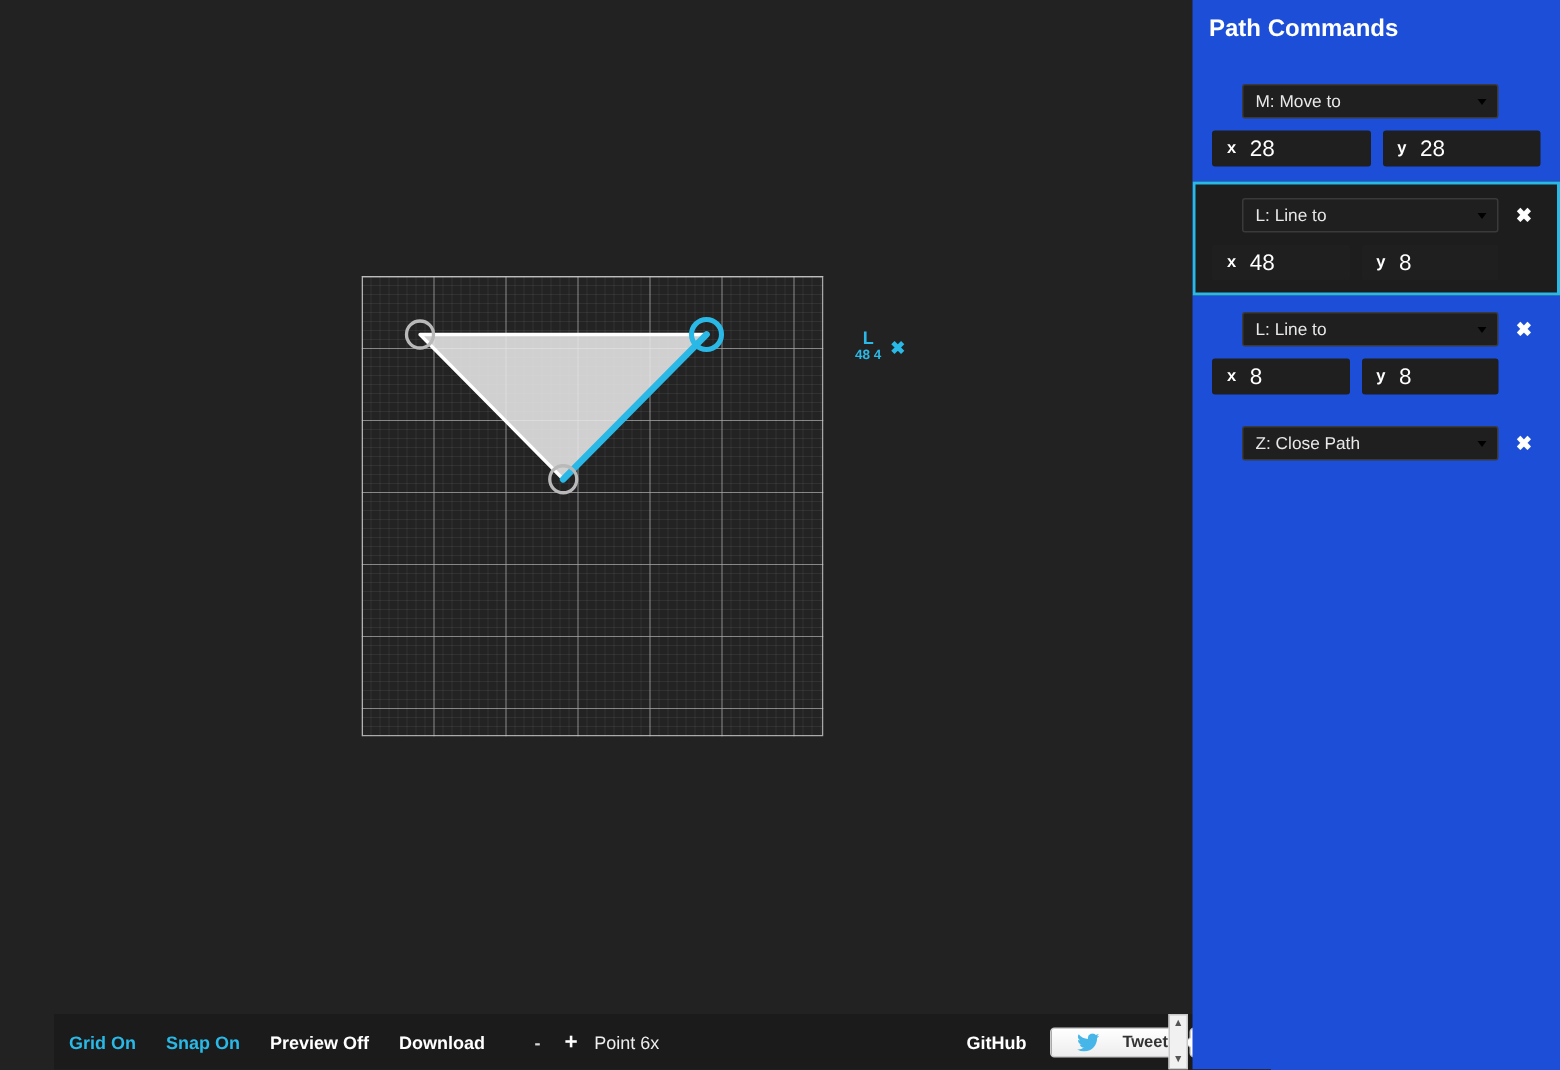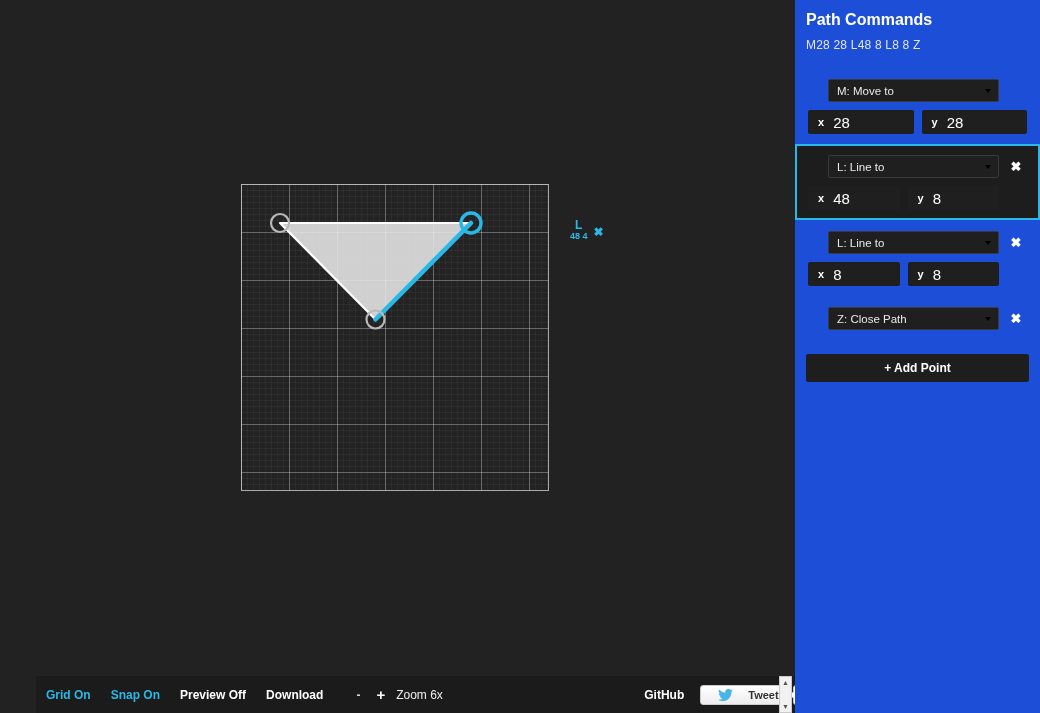--- a/index.html
+++ b/index.html
@@ -408,21 +408,21 @@
 
 <div id="toolbar">
   <button class="tb-btn on">Grid On</button>
   <button class="tb-btn on">Snap On</button>
   <button class="tb-btn">Preview Off</button>
   <button class="tb-btn">Download</button>
 
   <div class="tb-zoomgroup">
     <button class="tb-minus">-</button>
     <button class="tb-plus">+</button>
-    <span class="tb-zoomlabel">Zoom 6x</span>
+    <span class="tb-zoomlabel">Point 6x</span>
   </div>
 
   <div class="tb-spacer"></div>
 
   <a id="github-link" href="#">GitHub</a>
 
   <div id="tweet-wrap">
     <button id="tweet-btn">
       <svg width="15" height="12" viewBox="0 0 16 13">
         <path d="M16 1.54a6.4 6.4 0 0 1-1.89.52A3.3 3.3 0 0 0 15.55.24a6.6 6.6 0 0 1-2.09.8A3.28 3.28 0 0 0 7.86 4.03 9.32 9.32 0 0 1 1.11.6a3.28 3.28 0 0 0 1.02 4.38A3.25 3.25 0 0 1 .64 4.57v.04a3.28 3.28 0 0 0 2.63 3.22 3.3 3.3 0 0 1-1.48.06 3.29 3.29 0 0 0 3.07 2.28A6.59 6.59 0 0 1 0 11.54a9.29 9.29 0 0 0 5.03 1.48c6.04 0 9.34-5 9.34-9.34l-.01-.43A6.67 6.67 0 0 0 16 1.54z" fill="#46b5e8"></path>
@@ -433,21 +433,20 @@
   </div>
 </div>
 
 <div id="mini-scroll">
   <span class="ms-arrow">▲</span>
   <span class="ms-arrow">▼</span>
 </div>
 
 <div id="panel">
   <h1 id="panel-title">Path Commands</h1>
-  <div id="path-string">M28 28 L48 8 L8 8 Z</div>
 
   <div class="cmd-list" id="cmd-list">
       <div class="cmd-group">
         <div class="cmd-row">
           <div class="cmd-select">
             <span>M: Move to</span>
             <span class="sel-arrow"></span>
           </div>
           <button class="cmd-remove hidden">✖</button>
         </div>
@@ -504,14 +503,13 @@
         <div class="cmd-row">
           <div class="cmd-select">
             <span>Z: Close Path</span>
             <span class="sel-arrow"></span>
           </div>
           <button class="cmd-remove">✖</button>
         </div>
       </div>
     </div>
 
-  <button id="add-point">+ Add Point</button>
 </div>
 
 </body></html>

